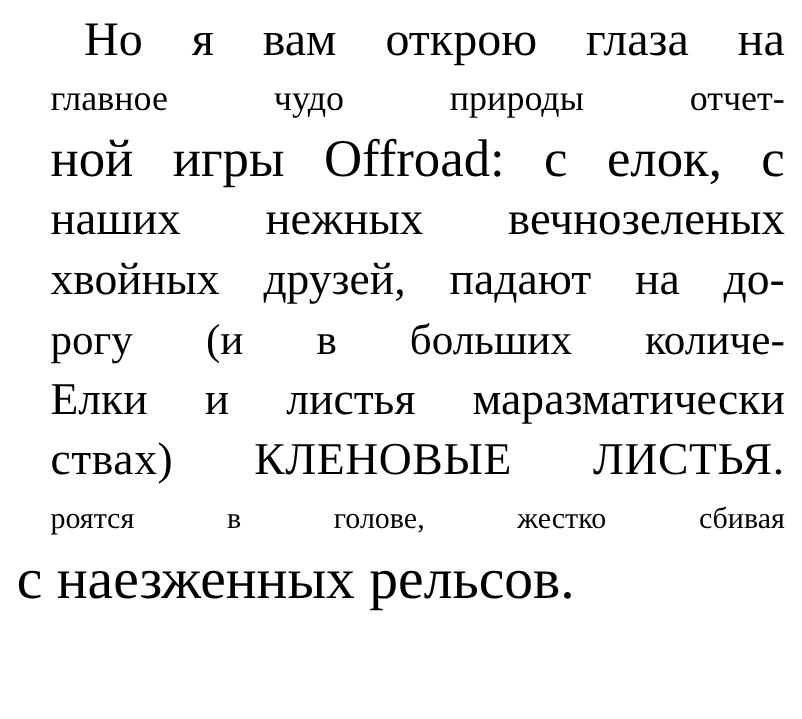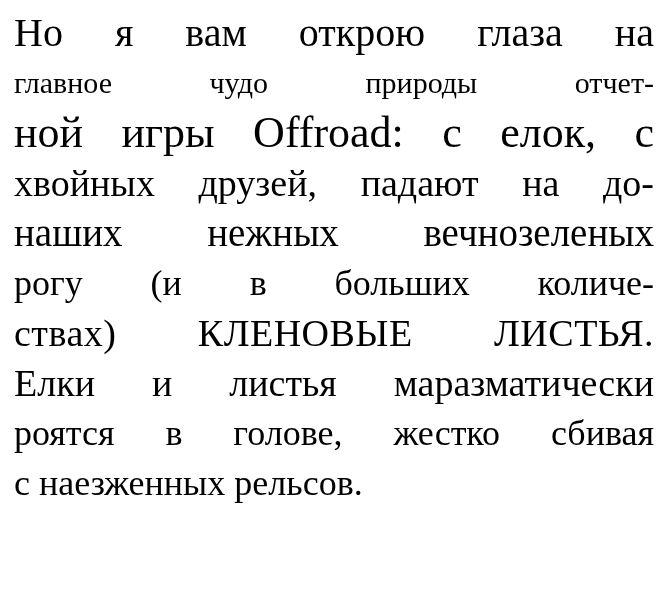--- a/index.html
+++ b/index.html
@@ -43,44 +43,45 @@
   .line {
     display: block;
     white-space: nowrap;
   }
   .line.j {
     text-align: justify;
     text-align-last: justify;
   }
   .line.j > span {
     display: inline;
+    margin-left: 28px;
   }
   .l1 { font-size: 40px; }
   .l2 { font-size: 30px; }
   .l3 { font-size: 44px; }
   .l4 { font-size: 39px; }
   .l5 { font-size: 38px; }
   .l6 { font-size: 36px; }
   .l7 { font-size: 38px; }
   .l8 { font-size: 38px; }
-  .l9 { font-size: 36px; }
-  .l10 { font-size: 36px; }
+  .l9 { font-size: 25px; }
+  .l10 { font-size: 48px; }
   .caps { letter-spacing: 0.5px; }
 </style>
 </head>
 <body>
 
 <div class="page">
   <div class="text-block">
     <p class="para">
       <span class="line j l1"><span class="indent"></span><span>Но я вам открою глаза на</span></span>
       <span class="line j l2"><span>главное чудо природы отчет-</span></span>
       <span class="line j l3"><span>ной игры Offroad: с елок, с</span></span>
+      <span class="line j l4"><span>наших нежных вечнозеленых</span></span>
       <span class="line j l5"><span>хвойных друзей, падают на до-</span></span>
-      <span class="line j l4"><span>наших нежных вечнозеленых</span></span>
       <span class="line j l6"><span>рогу (и в больших количе-</span></span>
+      <span class="line j l8"><span>Елки и листья маразматически</span></span>
       <span class="line j l7 caps"><span>ствах) КЛЕНОВЫЕ ЛИСТЬЯ.</span></span>
-      <span class="line j l8"><span>Елки и листья маразматически</span></span>
       <span class="line j l9"><span>роятся в голове, жестко сбивая</span></span>
       <span class="line l10"><span>с наезженных рельсов.</span></span>
     </p>
   </div>
 </div>
 
 </body></html>

